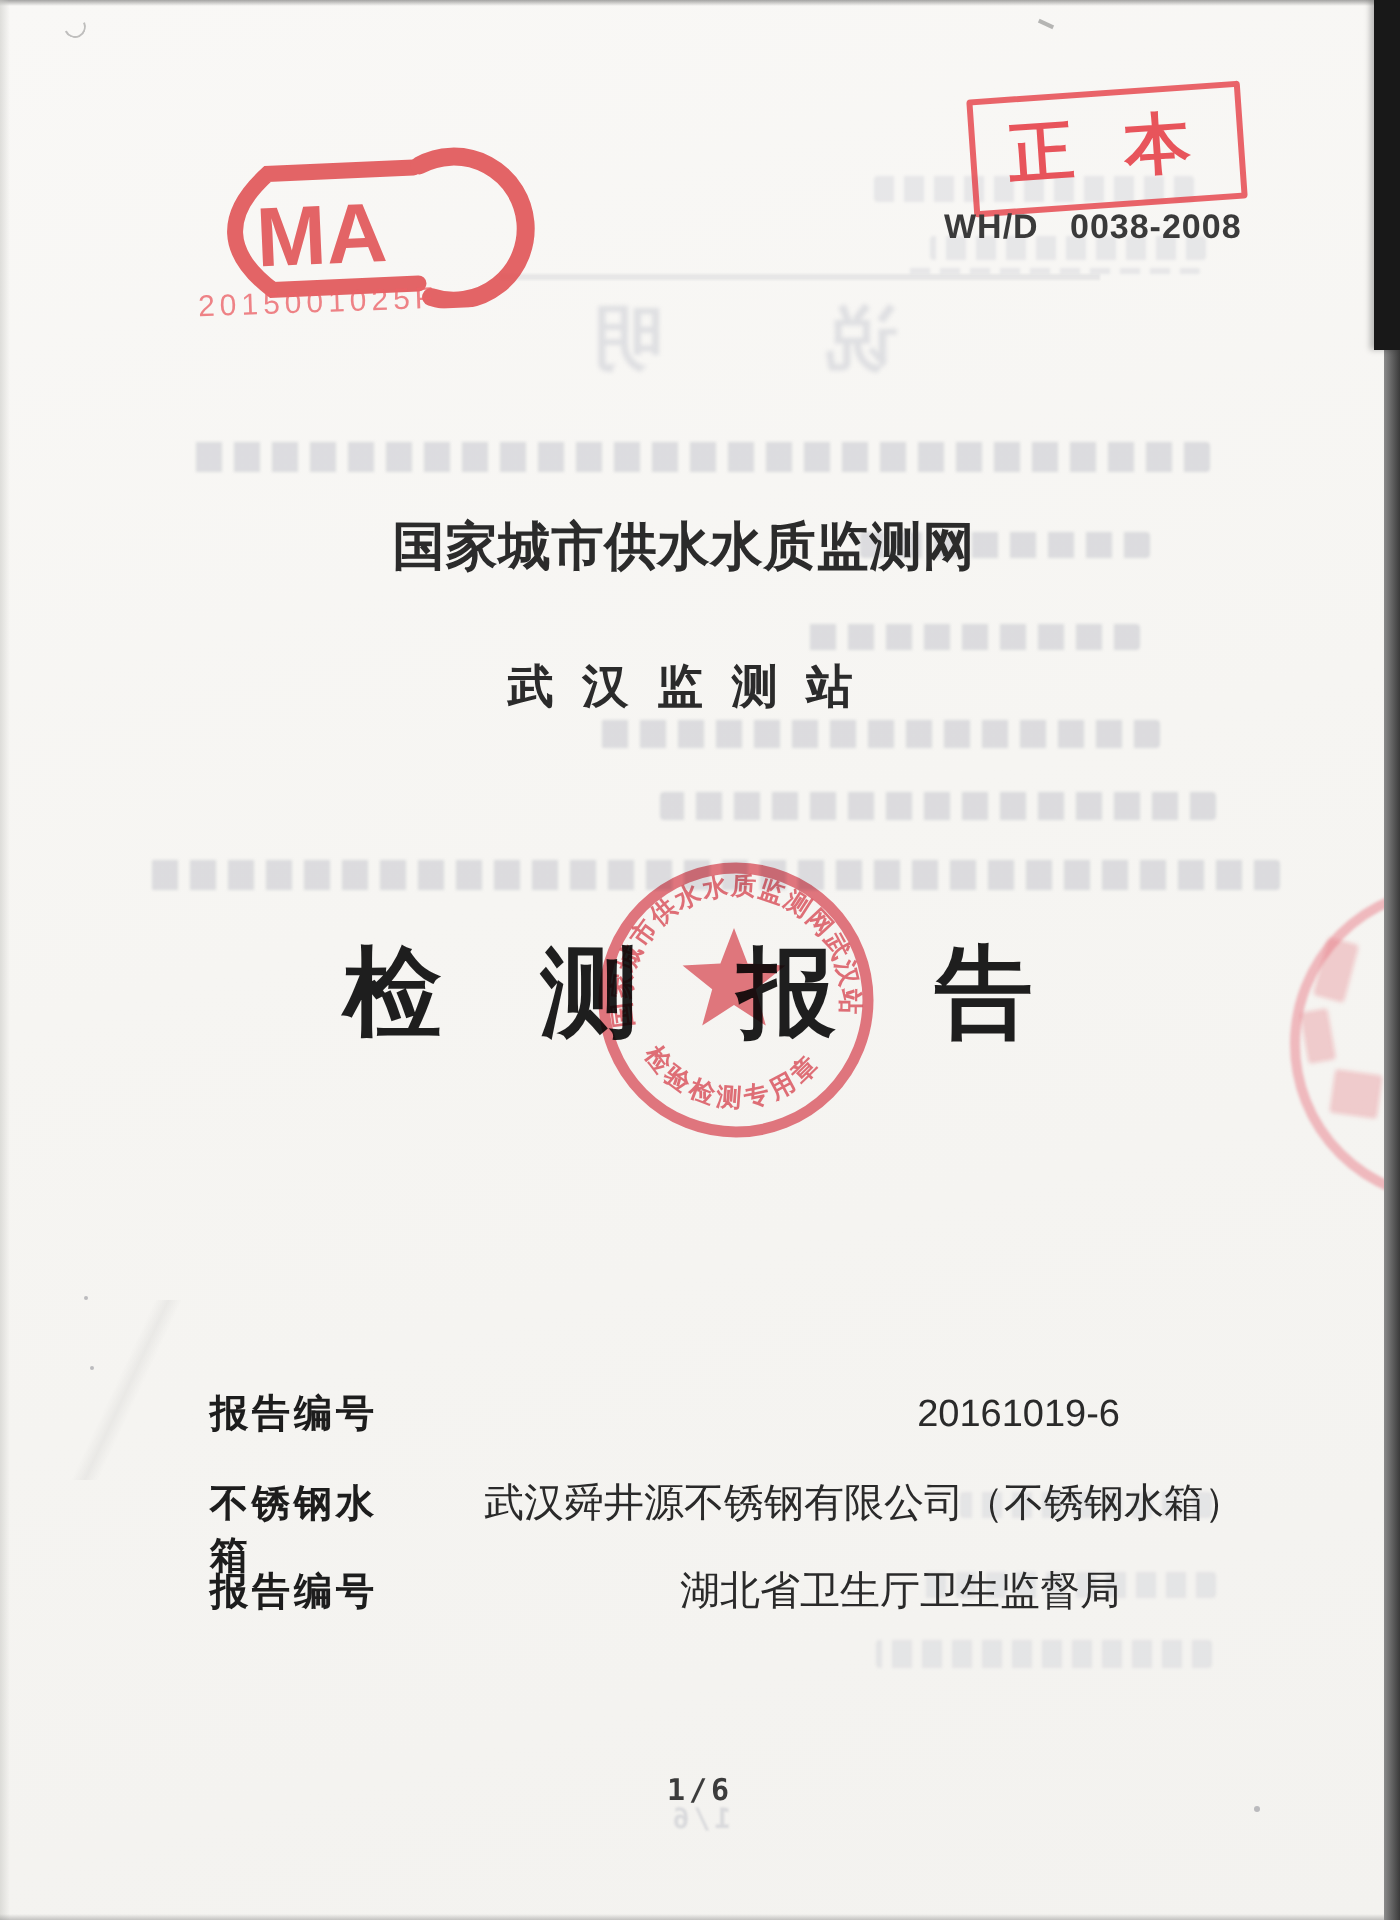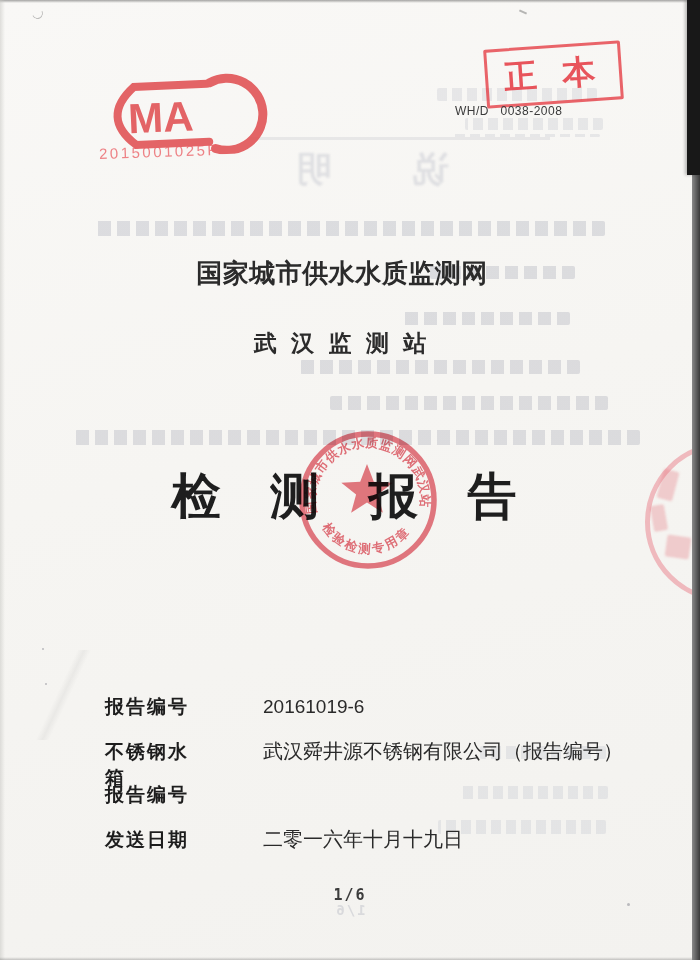--- a/index.html
+++ b/index.html
@@ -23,22 +23,22 @@
     background:linear-gradient(115deg,transparent 45%,rgba(150,150,150,.12) 49%,transparent 53%);}
 
   
   .copy-stamp{
     position:absolute;left:485px;top:45px;transform:rotate(-4deg);
     border:3px solid rgba(229,62,70,.8);border-radius:2px;
     padding:4px 16px;color:rgba(229,62,70,.88);
     font-size:33px;font-weight:bold;letter-spacing:8px;white-space:nowrap;
   }
   .doc-code{
-    position:absolute;left:455px;top:104px;font-size:12px;color:#3a3a3a;
-    white-space:pre;letter-spacing:.5px;
+    position:absolute;left:472px;top:104px;font-size:17px;color:#3a3a3a;
+    white-space:pre;letter-spacing:.5px;font-weight:bold;
   }
 
   
   .cma{position:absolute;left:90px;top:72px;transform:rotate(-2.5deg);opacity:.85;}
   .cma-cert{
     position:absolute;left:99px;top:143px;font-size:15px;letter-spacing:2.5px;
     color:rgba(235,98,102,.78);transform:rotate(-2deg);white-space:pre;
   }
 
   
@@ -52,21 +52,21 @@
     letter-spacing:18px;padding-left:18px;box-sizing:border-box;white-space:pre;}
 
   
   .seal{position:absolute;left:283px;top:415px;mix-blend-mode:multiply;opacity:.92;}
 
   
   .fields{position:absolute;left:0;top:694px;width:700px;}
   .field-row{display:flex;align-items:baseline;height:26px;margin-bottom:18px;}
   .field-label{margin-left:105px;width:100px;font-size:19px;font-weight:bold;
     letter-spacing:2px;color:#1d1d1d;flex:none;}
-  .field-value{margin-left:58px;margin-right:140px;flex:1;text-align:left;
+  .field-value{margin-left:37px;margin-right:140px;flex:1;text-align:right;
     font-size:20px;color:#2a2a2a;font-family:"Liberation Serif",serif;white-space:nowrap;}
 
   
   .page-number{position:absolute;left:0;top:886px;width:700px;text-align:center;
     font-family:"DejaVu Sans Mono",monospace;font-weight:bold;font-size:15px;
     letter-spacing:2px;color:#3c3c3c;}
   .page-number-ghost{position:absolute;left:0;top:902px;width:700px;text-align:center;
     font-family:"DejaVu Sans Mono",monospace;font-weight:bold;font-size:14px;
     letter-spacing:2px;color:rgba(195,196,204,.55);transform:scaleX(-1);filter:blur(.5px);}
 
@@ -147,28 +147,25 @@
     </text>
   </svg>
 
   <div class="fields">
     <div class="field-row">
       <span class="field-label">报告编号</span>
       <span class="field-value" style="font-family:'Liberation Sans',sans-serif;font-size:19px;">20161019-6</span>
     </div>
     <div class="field-row">
       <span class="field-label">不锈钢水箱</span>
-      <span class="field-value">武汉舜井源不锈钢有限公司（报告编号）</span>
+      <span class="field-value">武汉舜井源不锈钢有限公司（不锈钢水箱）</span>
     </div>
     <div class="field-row">
       <span class="field-label">报告编号</span>
-    </div>
-    <div class="field-row">
-      <span class="field-label">发送日期</span>
-      <span class="field-value">二零一六年十月十九日</span>
+      <span class="field-value">湖北省卫生厅卫生监督局</span>
     </div>
   </div>
 
   <div class="page-number">1/6</div>
   <div class="page-number-ghost">1/6</div>
 
   <div class="squiggle"></div>
   <div class="tick"></div>
   <div class="dot" style="left:627px;top:903px;width:3px;height:3px;"></div>
   <div class="dot" style="left:42px;top:648px;width:2px;height:2px;"></div>

